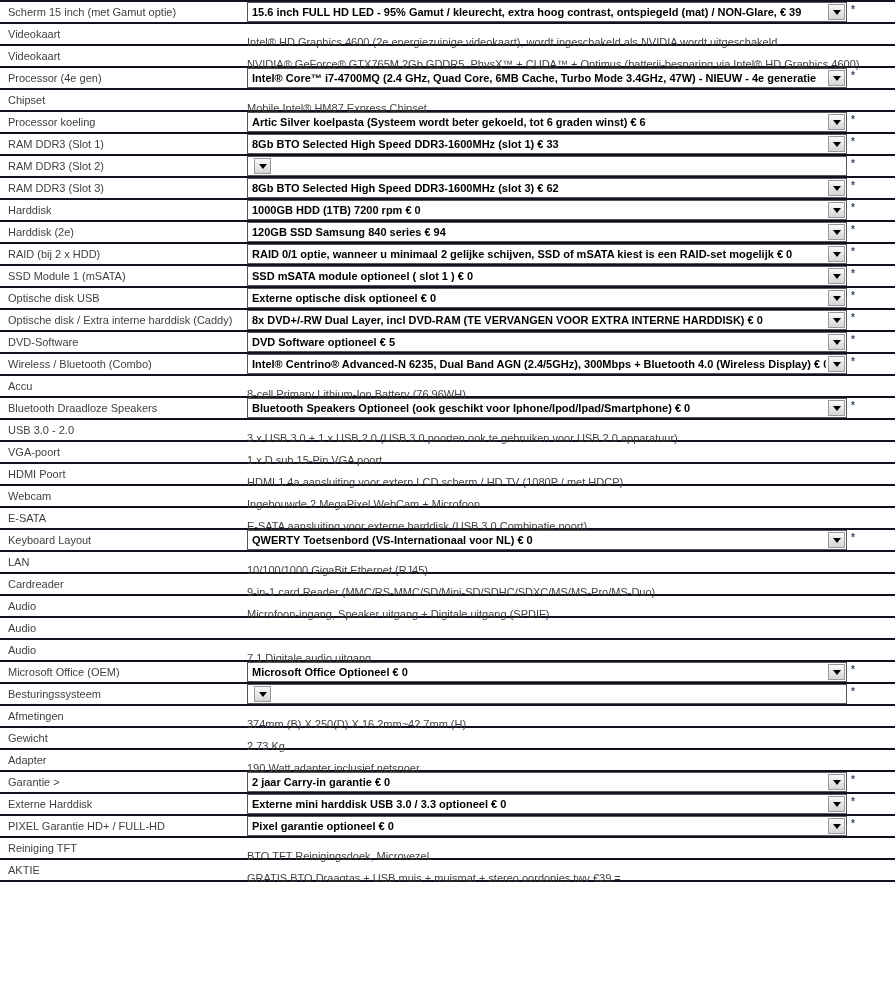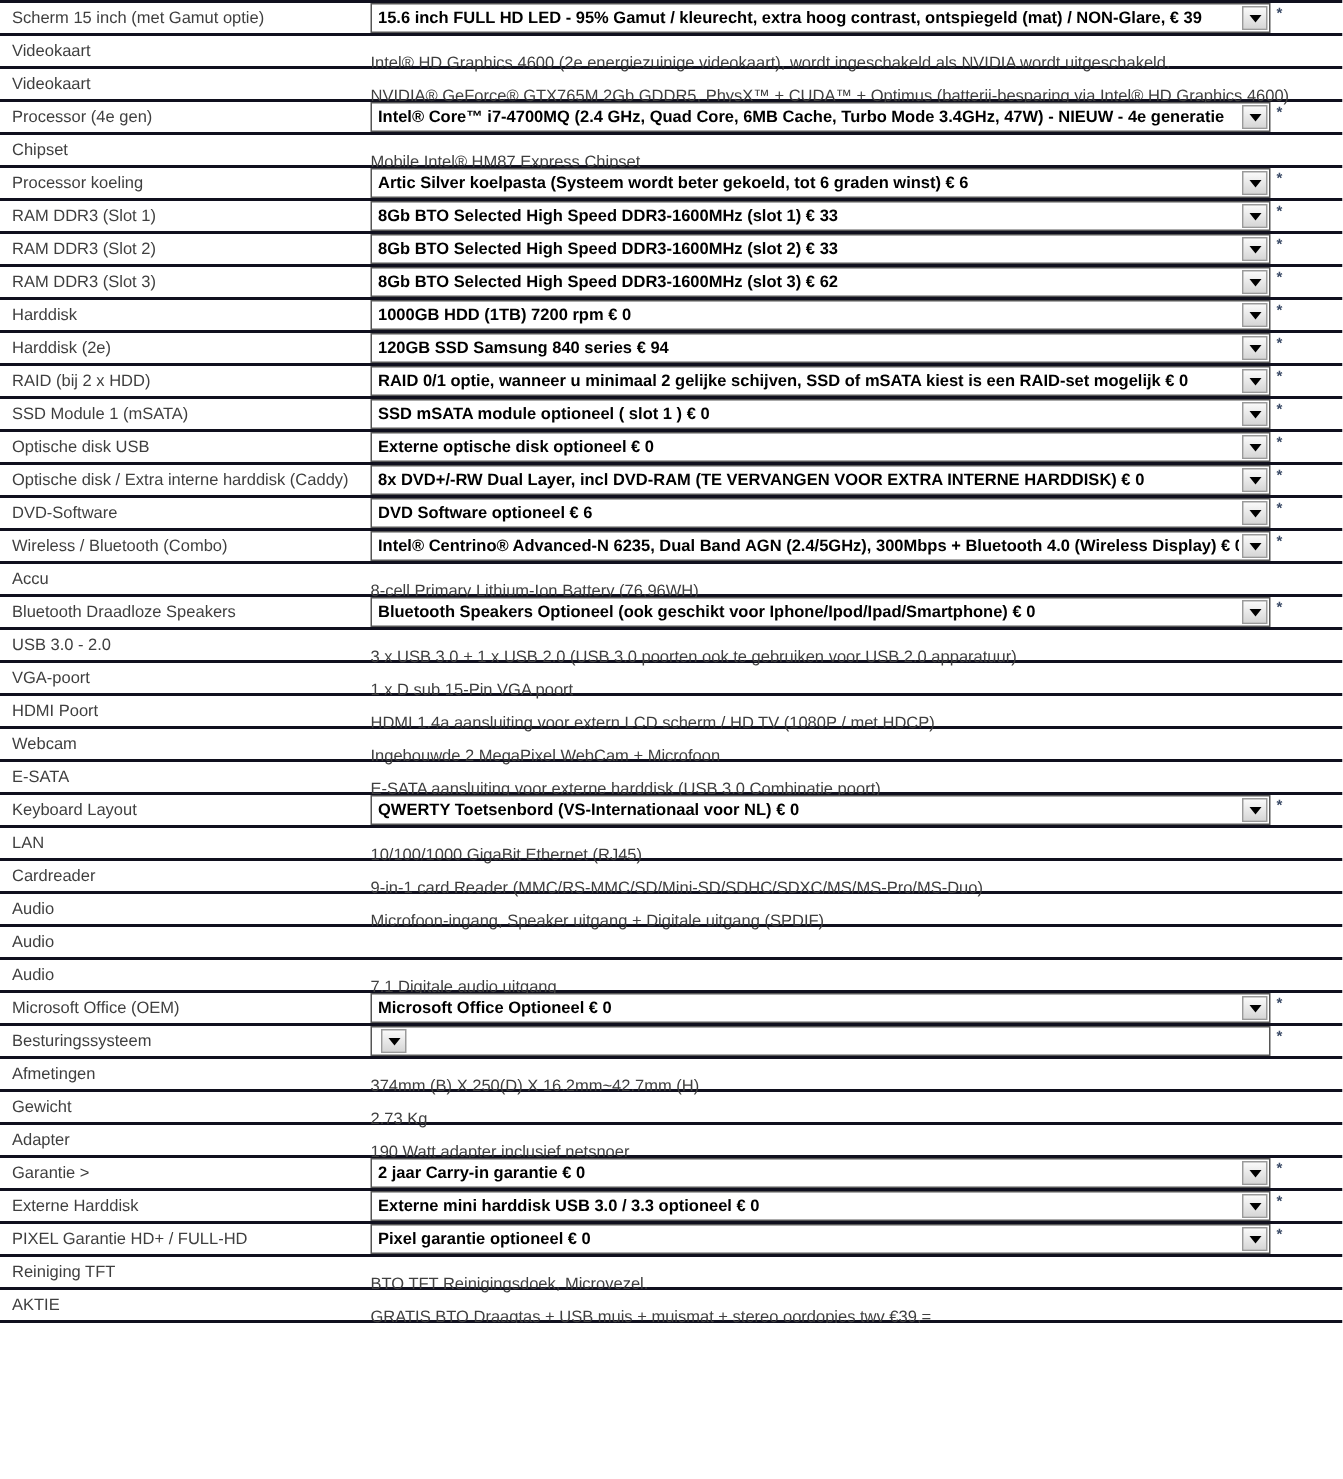--- a/index.html
+++ b/index.html
@@ -163,21 +163,20 @@
         </span>
       </div>
       <span class="required-marker">*</span>
     </div>
   </div>
 
   <div class="spec-row">
     <div class="spec-label">RAM DDR3 (Slot 2)</div>
     <div class="spec-value-area">
       <div class="option-select">
-        <span class="select-text val-bind">8Gb BTO Selected High Speed DDR3-1600MHz (slot 2) € 33</span>
         <span class="select-btn">
           <span class="chevron-down"></span>
         </span>
       </div>
       <span class="required-marker">*</span>
     </div>
   </div>
 
   <div class="spec-row">
     <div class="spec-label">RAM DDR3 (Slot 3)</div>
@@ -267,21 +266,21 @@
         </span>
       </div>
       <span class="required-marker">*</span>
     </div>
   </div>
 
   <div class="spec-row">
     <div class="spec-label">DVD-Software</div>
     <div class="spec-value-area">
       <div class="option-select">
-        <span class="select-text val-bind">DVD Software optioneel € 6</span>
+        <span class="select-text val-bind">DVD Software optioneel € 5</span>
         <span class="select-btn">
           <span class="chevron-down"></span>
         </span>
       </div>
       <span class="required-marker">*</span>
     </div>
   </div>
 
   <div class="spec-row">
     <div class="spec-label">Wireless / Bluetooth (Combo)</div>

